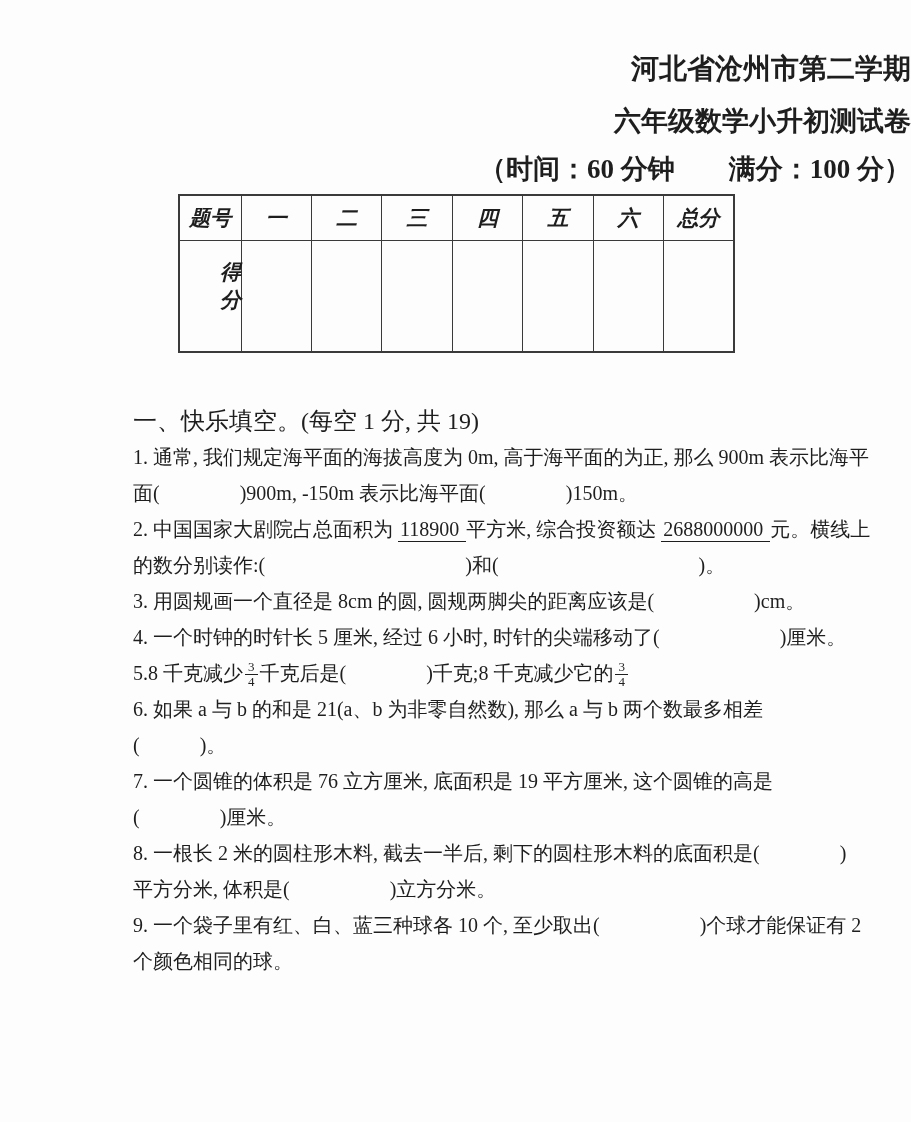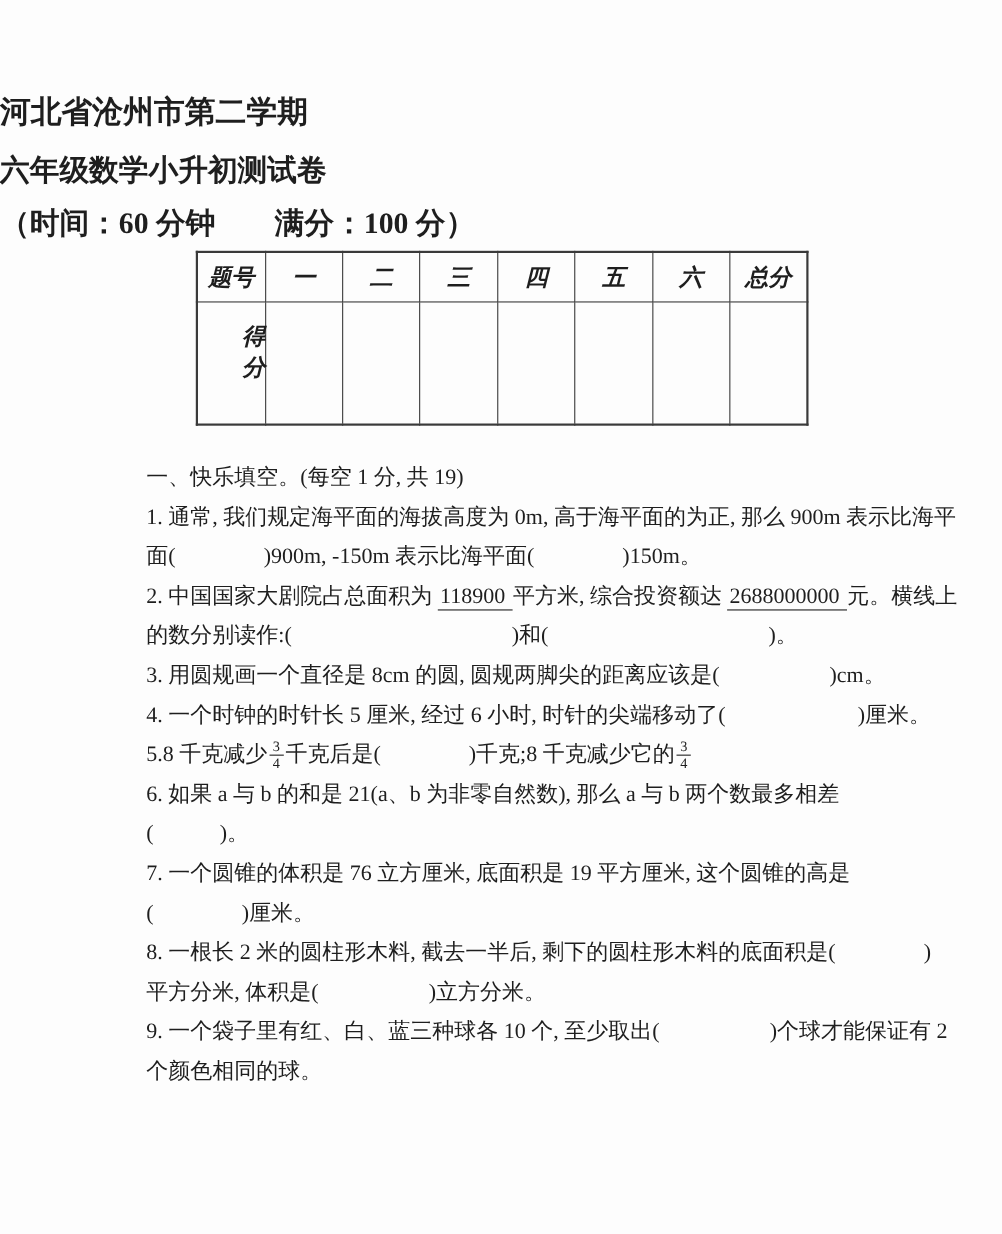--- a/index.html
+++ b/index.html
@@ -12,22 +12,22 @@
     width: 911px;
     height: 1122px;
     margin: 0 auto;
     background: #fdfdfd;
     color: #1e1e1e;
     font-family: "Liberation Serif", "DejaVu Serif", serif;
     overflow: hidden;
   }
   
   .titles {
-    padding-top: 84px;
-    text-align: left;
+    padding-top: 50px;
+    text-align: right;
   }
   .title-line1 {
     margin: 0;
     font-size: 28px;
     font-weight: bold;
     line-height: 38px;
   }
   .title-line2 {
     margin: 14px 0 0 0;
     font-size: 27px;
@@ -63,22 +63,22 @@
     height: 93px;
     vertical-align: top;
   }
   table.score-table tr.score-row td.label-cell {
     padding-top: 17px;
     padding-left: 40px;
   }
   table.score-table col.first { width: 62px; }
   
   .section-heading {
-    margin: 29px 121px 0 133px;
-    font-size: 20px;
+    margin: 50px 121px 0 133px;
+    font-size: 24px;
     line-height: 36px;
   }
   .questions {
     margin: 0 110px 0 133px;
     font-size: 20px;
   }
   .qline {
     line-height: 36px;
     white-space: nowrap;
   }

